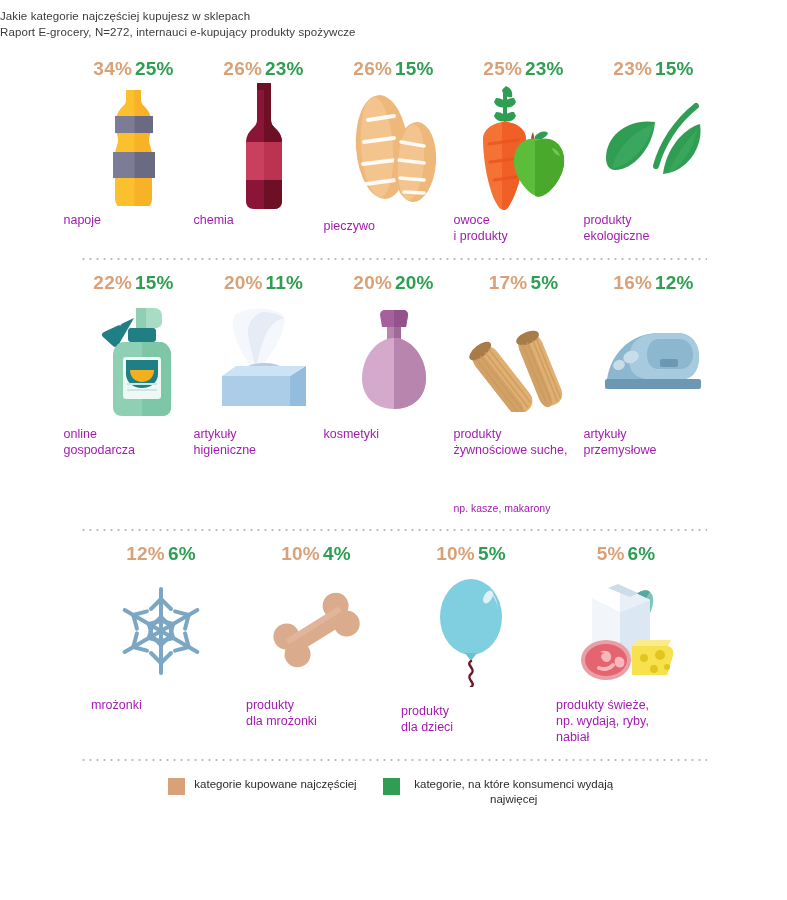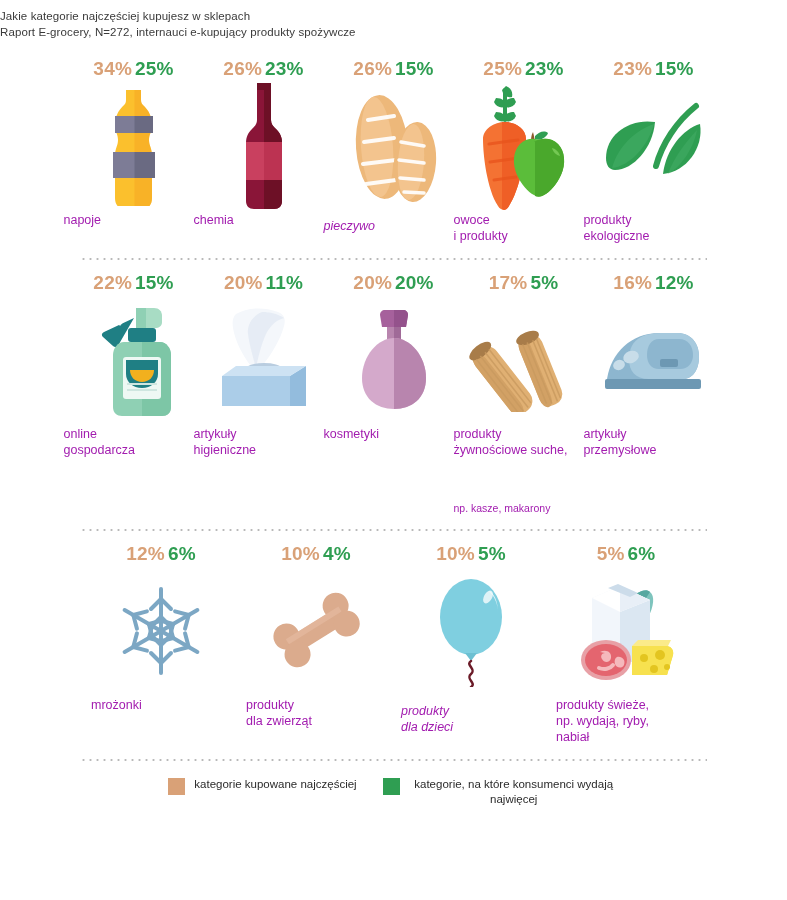--- a/index.html
+++ b/index.html
@@ -71,21 +71,21 @@
     color:#a21caf;
     margin-top:6px;
     width:140px;
   }
   .label .sub {
     font-size:10.5px;
     line-height:14px;
     display:block;
     margin-top:43px;
   }
-  .cell.drop  .label { margin-top:12px;font-style:italic; }
+  .cell.drop  .label { margin-top:12px; }
 
   
   .sep {
     height:2px;
     margin:14px 40px 0 40px;
     background-image:radial-gradient(circle, #b9b9b9 1px, transparent 1.2px);
     background-size:7px 2px;
     background-repeat:repeat-x;
   }
 
@@ -435,21 +435,21 @@
             <circle cx="24" cy="34" r="13" fill="#dbab8d"></circle>
             <circle cx="24" cy="55" r="13" fill="#dbab8d"></circle>
             <circle cx="82" cy="34" r="13" fill="#dbab8d"></circle>
             <circle cx="82" cy="55" r="13" fill="#dbab8d"></circle>
             <path d="M22 36h62v6H22z" fill="#e6bda3" opacity="0.6"></path>
           </g>
         </svg>
       </div>
       <div class="label">
         <span>produkty</span><br>
-        <span>dla zwierząt</span>
+        <span>dla mrożonki</span>
       </div>
     </div>
 
     <div class="cell drop">
       <div class="pcts">
         <span class="pct-buy">10%</span><span class="pct-spend">5%</span>
       </div>
       <div class="icon-box">
         <svg width="80" height="112" viewBox="0 0 80 112">
           <ellipse cx="40" cy="42" rx="31" ry="38" fill="#7fcfe0"></ellipse>

